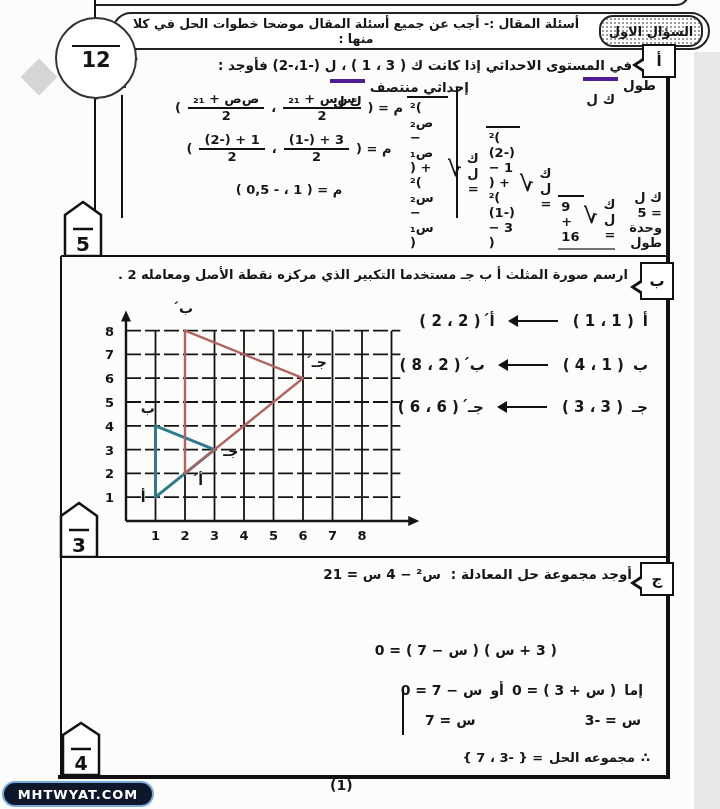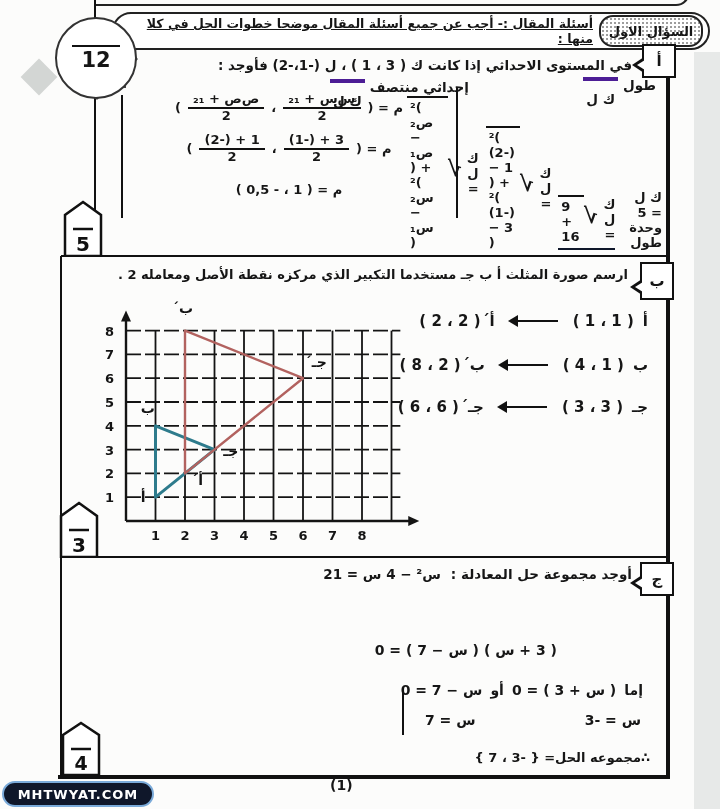--- a/index.html
+++ b/index.html
@@ -10,21 +10,21 @@
   .right-strip{right:0;top:52px;width:26px;height:757px;background:#e7e9e8}
   
   .top-partial{left:96px;top:-18px;width:592px;height:22px;border:2px solid #222;
                border-top:none;border-left:none;border-bottom-right-radius:14px}
   
   .header-box{left:112px;top:12px;width:598px;height:38px;border:2px solid #222;border-radius:19px;
               background:#fff;display:flex;flex-direction:row-reverse;align-items:center;padding:0 5px;gap:6px;box-sizing:border-box}
   .q-badge{width:100px;height:28px;border:2px solid #222;border-radius:14px;display:flex;align-items:center;
            justify-content:center;font-size:13px;flex:0 0 auto;
            background-image:radial-gradient(#9b9b9b 0.7px,transparent 1.1px);background-size:4px 4px}
-  .instruction{flex:1;font-size:12.5px;text-decoration:underline;direction:rtl}
+  .instruction{flex:1;text-align:center;font-size:12.5px;direction:rtl}
   
   .seal{left:52px;top:14px;width:86px;height:86px;z-index:2}
   .seal .sq{position:absolute;left:16px;top:16px;width:54px;height:54px;border:2px solid #4a4a4a;background:#fff}
   .seal .rot{transform:rotate(45deg)}
   .seal .circle{position:absolute;left:3px;top:3px;width:78px;height:78px;border-radius:50%;border:2px solid #333;
                 background:#fff;display:flex;align-items:center;justify-content:center}
   .score12{font-size:21px;border-top:2.5px solid #111;padding:1px 9px 0}
   .gray-diamond{left:26px;top:64px;width:26px;height:26px;background:#d3d6d4;transform:rotate(45deg);z-index:1}
   
   .line{background:#111}
@@ -46,40 +46,40 @@
               border-bottom:5px solid transparent;border-right:8px solid #fff}
   
   .a-prompt{right:88px;top:57px;direction:rtl;font-size:13.5px}
   .col-head{direction:rtl;display:flex;gap:5px;font-size:13.5px;align-items:flex-start}
   .oline{border-top:4px solid #4c1d95;padding:10px 3px}
   .len-col{right:58px;top:96px;width:255px;display:flex;flex-direction:row;align-items:flex-end;gap:7px}
   .eqrow{display:flex;direction:ltr;align-items:center;font-size:13px}
   .rad{border-top:2px solid #111;padding:2px 5px 0 3px}
   .sqrt{display:inline-block;transform:scaleX(-1);font-size:21px;margin:-7px -2px 0 0;line-height:1}
   .lhs{direction:rtl;margin-left:7px;unicode-bidi:isolate}
-  .sep{border-bottom:2px solid #0f172a;padding-bottom:4px}
+  .sep{border-bottom:2px solid #737373;padding-bottom:4px}
   .mid-col{left:128px;top:92px;width:322px;display:flex;flex-direction:column;align-items:center;gap:9px;
            direction:ltr;font-size:13px}
   .mrow{display:flex;align-items:center;gap:7px;direction:ltr}
   .frac{display:inline-flex;flex-direction:column;align-items:center;line-height:1.15}
   .frac .num{border-bottom:2px solid #111;padding:0 5px}
   .ltr{direction:ltr;unicode-bidi:isolate}
   .rtl{direction:rtl;unicode-bidi:isolate}
   
   .b-prompt{right:92px;top:267px;direction:rtl;font-size:13px}
   .map-row{display:flex;direction:ltr;align-items:center;gap:9px;font-size:15px;right:72px}
   .arrow-left{width:48px;height:2.5px;background:#111;position:relative;margin:0 6px}
   .arrow-left::before{content:"";position:absolute;left:-2px;top:-5px;border-right:10px solid #111;
                       border-top:6px solid transparent;border-bottom:6px solid transparent}
   
   .c-prompt{right:88px;top:566px;display:flex;direction:ltr;gap:10px;font-size:13.5px;align-items:center}
   .cstep{direction:ltr;font-size:14px}
   .case-row{right:77px;top:682px;display:flex;direction:ltr;align-items:center;font-size:14px;gap:8px}
   .gapL{}
-  .concl{right:70px;top:750px;display:flex;direction:ltr;font-size:13px;align-items:center}
+  .concl{right:70px;top:750px;display:flex;direction:ltr;gap:6px;font-size:13px;align-items:center}
   
   .pent text{font-family:"DejaVu Sans",sans-serif}
   
   .watermark{left:2px;top:781px;width:152px;height:26px;background:#0f172a;border:2px solid #7aaad9;border-radius:14px;
              color:#fff;display:flex;align-items:center;justify-content:center;font-size:13px;letter-spacing:1px;z-index:5;box-sizing:border-box}
   .page-num{left:330px;top:777px;font-size:14px}
 </style>
 </head>
 <body>
 

